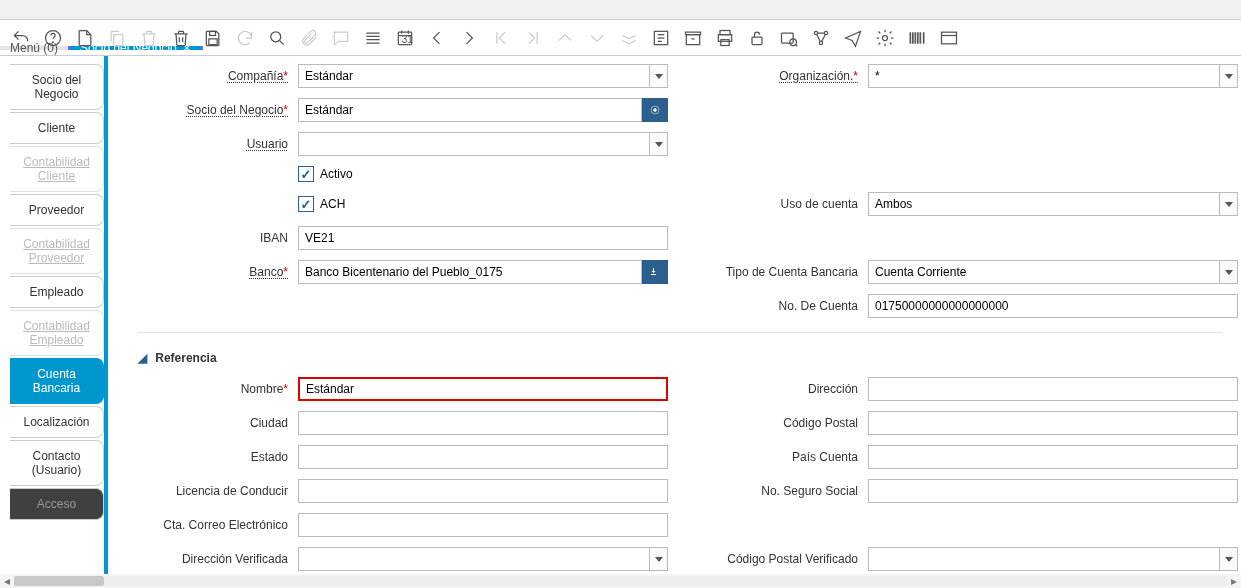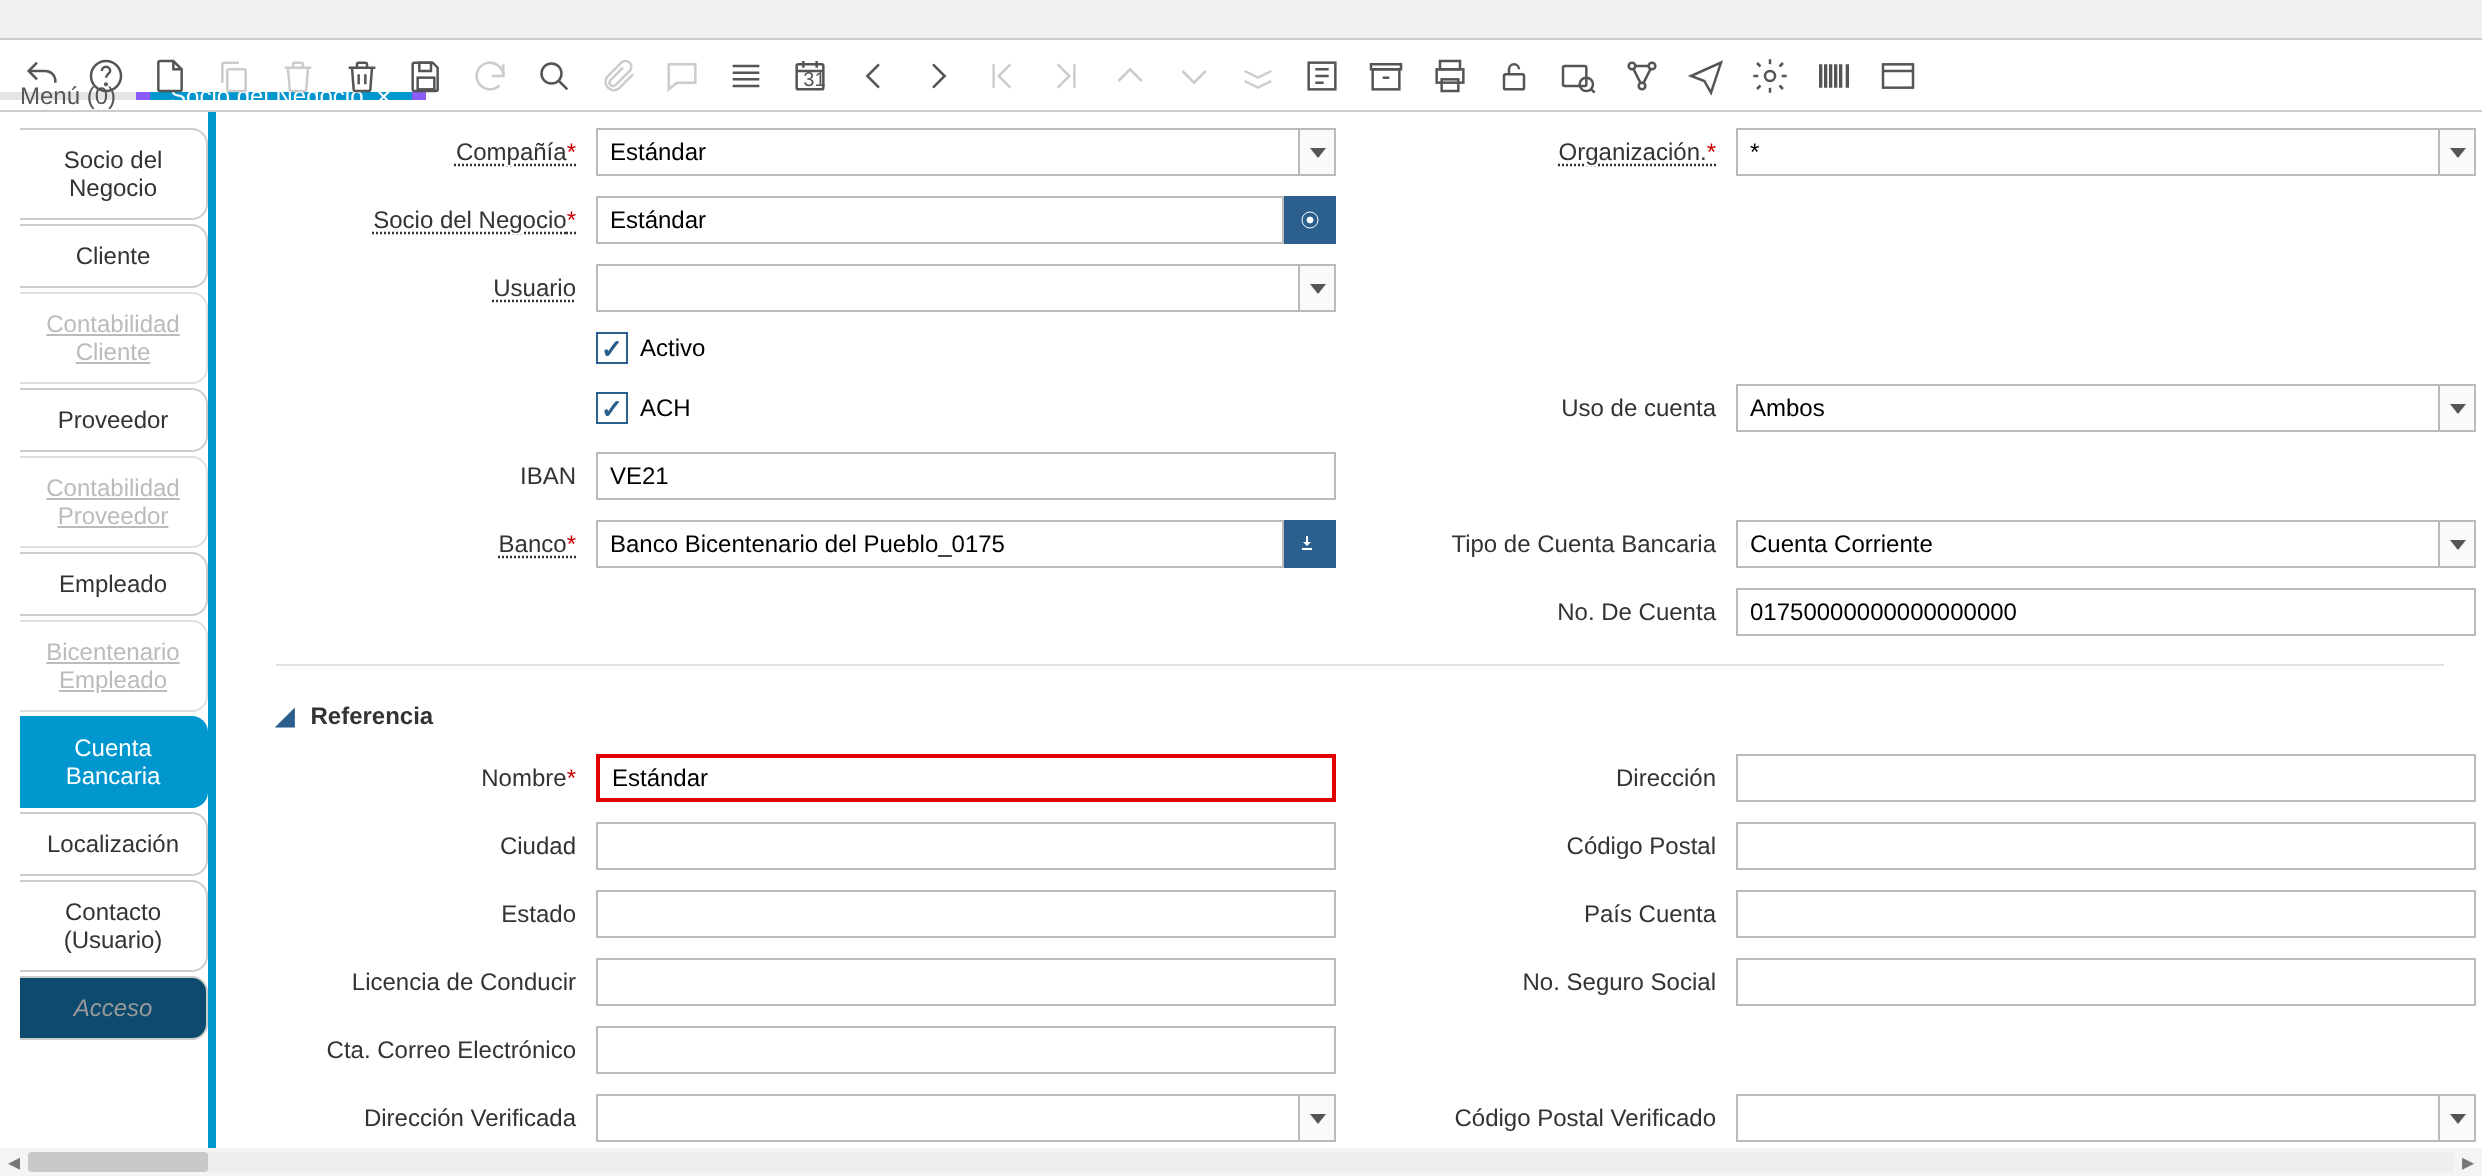--- a/index.html
+++ b/index.html
@@ -1,33 +1,33 @@
 <!DOCTYPE html>
 <html><head>
 <meta charset="utf-8">
 <style>
 * { box-sizing: border-box; margin: 0; padding: 0; font-family: Arial, Helvetica, sans-serif; font-size: 12px; }
 body { background: #fff; overflow: hidden; width: 1241px; height: 588px; }
 
 .tabs-bar { height: 20px; background: #f0f0f0; border-bottom: 1px solid #ccc; display: flex; }
-.tab { padding: 2px 10px; border-right: 7px solid #8b5cf6; background: #e4e4e4; color: #555; cursor: pointer; display: flex; align-items: center; gap: 6px; margin-top: 46px; }
+.tab { padding: 2px 10px; border-right: 2px solid #8b5cf6; background: #e4e4e4; color: #555; cursor: pointer; display: flex; align-items: center; gap: 6px; margin-top: 46px; }
 .tab.active { background: #0097cf; color: #fff; }
 .tab .close { font-size: 14px; line-height: 1; }
 
 .toolbar { height: 36px; display: flex; align-items: center; gap: 10px; padding: 4px 10px; border-bottom: 1px solid #ccc; background: #fff; }
 .toolbar svg { width: 20px; height: 20px; stroke: #555; fill: none; stroke-width: 1.5; }
 .toolbar .tb-item { cursor: pointer; display:flex; align-items:center; justify-content:center; width:22px; height:22px;}
 .toolbar .disabled svg { stroke: #ccc; }
 
 .main { display: flex; height: calc(100% - 56px - 14px); }
 .sidebar { width: 108px; background: #fff; border-right: 4px solid #0097cf; position:relative; padding-top:8px;}
 .side-tab { border:1px solid #ccc; border-left:none; border-radius: 0 8px 8px 0; padding:8px 6px; margin-bottom:2px; text-align:center; color:#333; cursor:pointer; background:#fff; margin-left:10px;}
 .side-tab.dim { color:#bbb; border-color:#e0e0e0;text-decoration:underline;}
 .side-tab.active { background:#0097cf; color:#fff; border-color:#0097cf;}
-.side-tab.last { background:#0c4a6e; color:#999; font-style:italic;}
+.side-tab.last { background:#404040; color:#999; }
 
 .content { flex:1; overflow:auto; padding: 8px 19px 8px 30px; }
 .form-grid { display:grid; grid-template-columns: 150px 370px 180px 370px; column-gap: 10px; row-gap: 10px; align-items:center;}
 .lbl { text-align:right; color:#333; }
 .lbl.und { text-decoration: underline dotted; text-underline-offset:2px;}
 .req { color:#c00; }
 .field-wrap { display:flex; }
 .field-wrap input, .field-wrap select, .txtinput { height:24px; border:1px solid #bbb; padding:0 6px; width:100%; background:#fff; }
 .inp-btn { width:28px; height:24px; background:#2b5f8e; border:1px solid #2b5f8e; display:flex;align-items:center;justify-content:center; cursor:pointer;}
 .inp-btn svg { width:12px;height:12px; fill:#fff; stroke:#fff;}
@@ -238,21 +238,21 @@
 </div>
 
 <div class="main">
   <div class="sidebar" id="sidebar">
       <div class="side-tab ">Socio del Negocio</div>
       <div class="side-tab ">Cliente</div>
       <div class="side-tab dim">Contabilidad Cliente</div>
       <div class="side-tab ">Proveedor</div>
       <div class="side-tab dim">Contabilidad Proveedor</div>
       <div class="side-tab ">Empleado</div>
-      <div class="side-tab dim">Bicentenario Empleado</div>
+      <div class="side-tab dim">Contabilidad Empleado</div>
       <div class="side-tab active">Cuenta Bancaria</div>
       <div class="side-tab ">Localización</div>
       <div class="side-tab ">Contacto (Usuario)</div>
       <div class="side-tab last">Acceso</div>
     </div>
 
   <div class="content">
     <div class="form-grid">
       <div class="lbl und"><span>Compañía</span><span class="req">*</span></div>
       <div class="combo">

